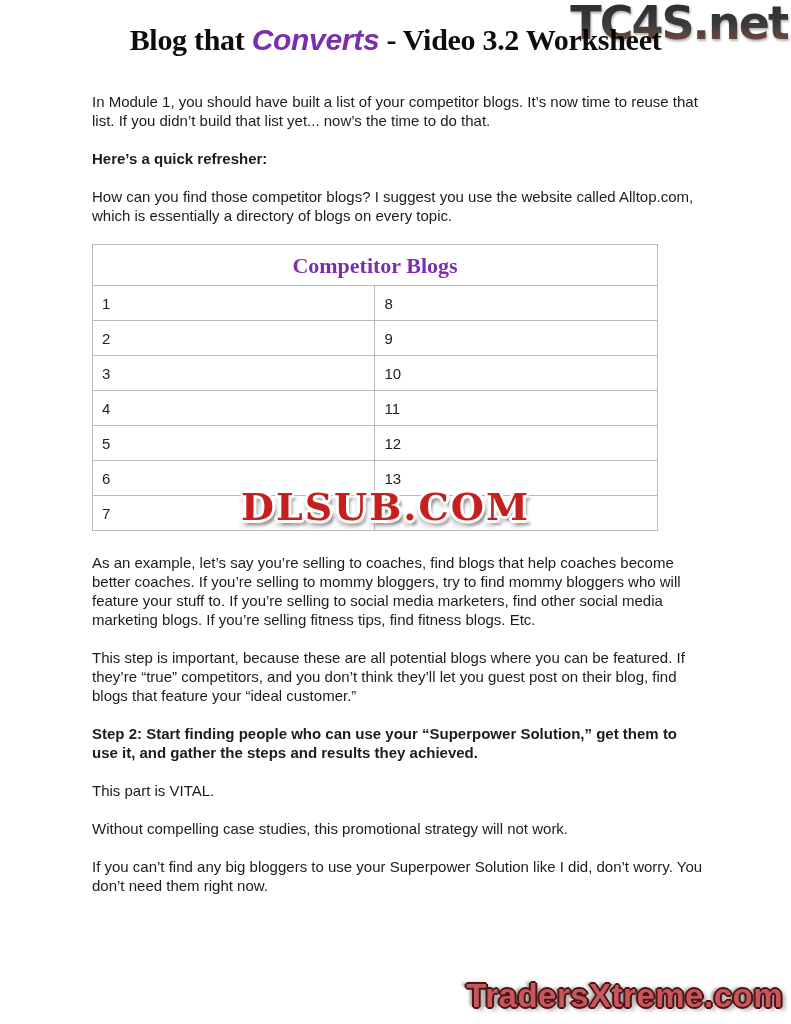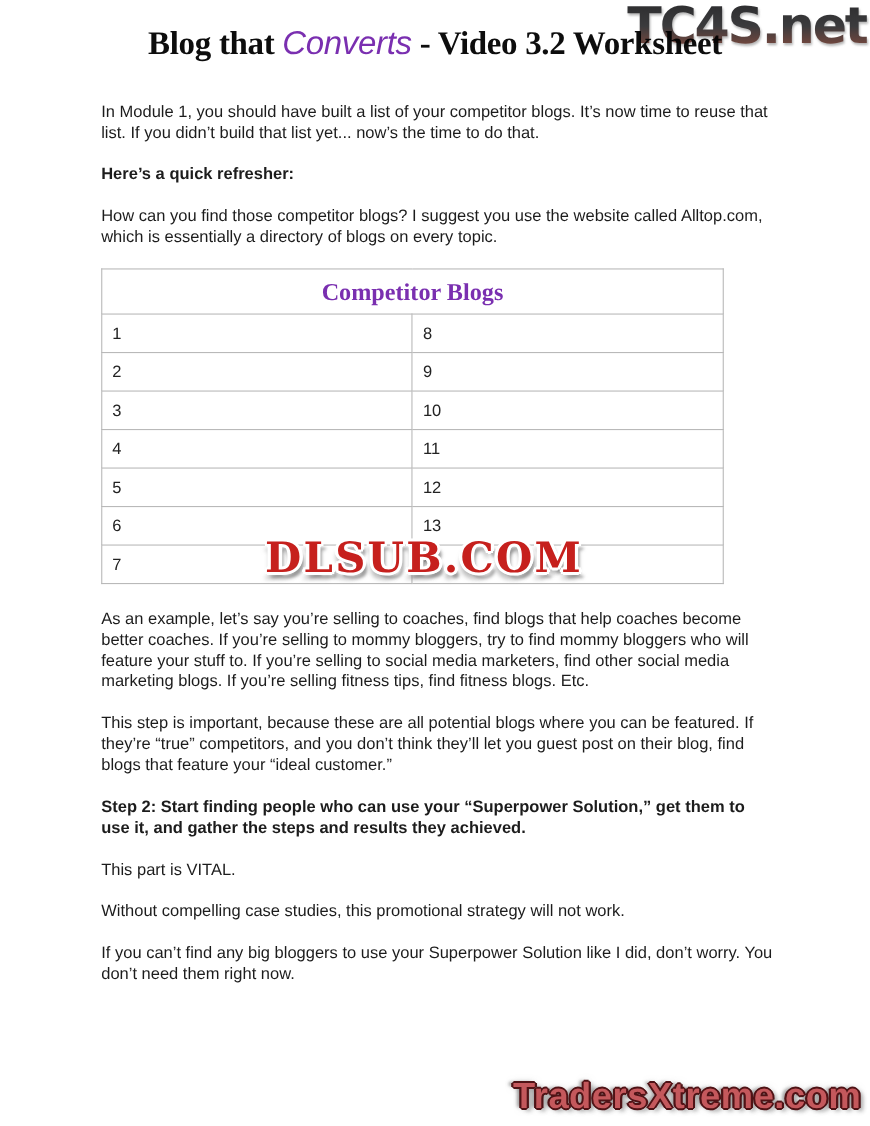--- a/index.html
+++ b/index.html
@@ -30,21 +30,21 @@
     font-family: "Liberation Serif", serif;
     font-weight: bold;
     font-size: 30px;
     letter-spacing: -0.3px;
     line-height: 40px;
     color: #0d0d0d;
   }
   h1.title .title-accent {
     font-family: "Liberation Sans", sans-serif;
     font-style: italic;
-    font-weight: normal;
+    font-weight: bold;
     color: var(--accent_purple);
     text-align: center;
   }
   
   .content {
     padding: 32px 0 0 92px;
     width: 712px;
     font-size: 15px;
     line-height: 19px;
   }

